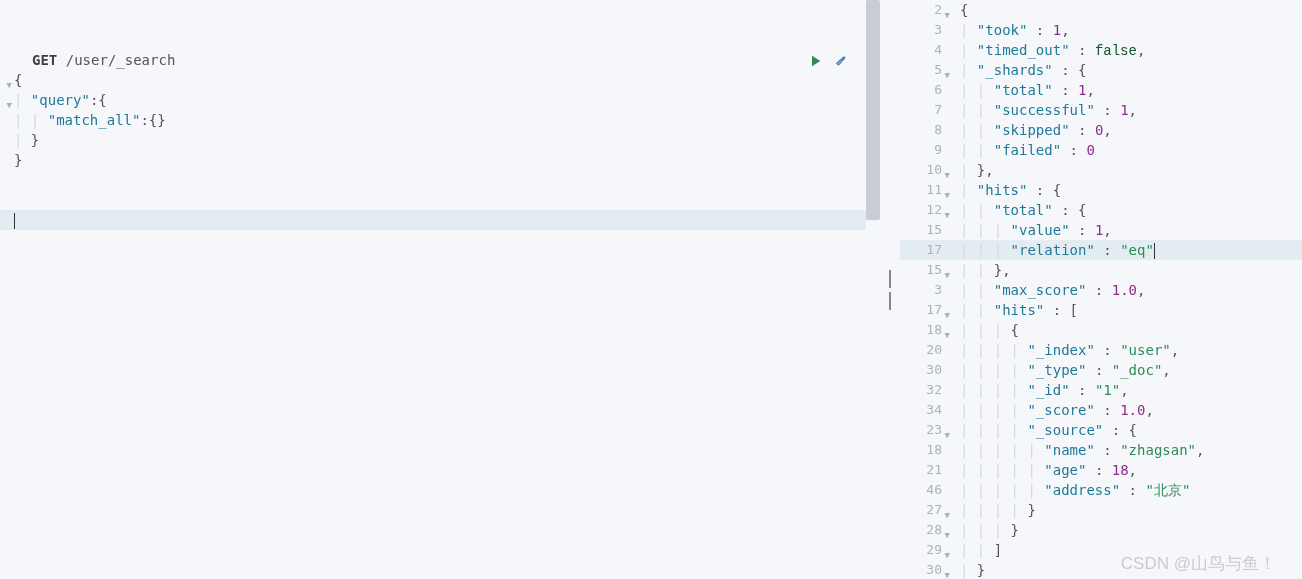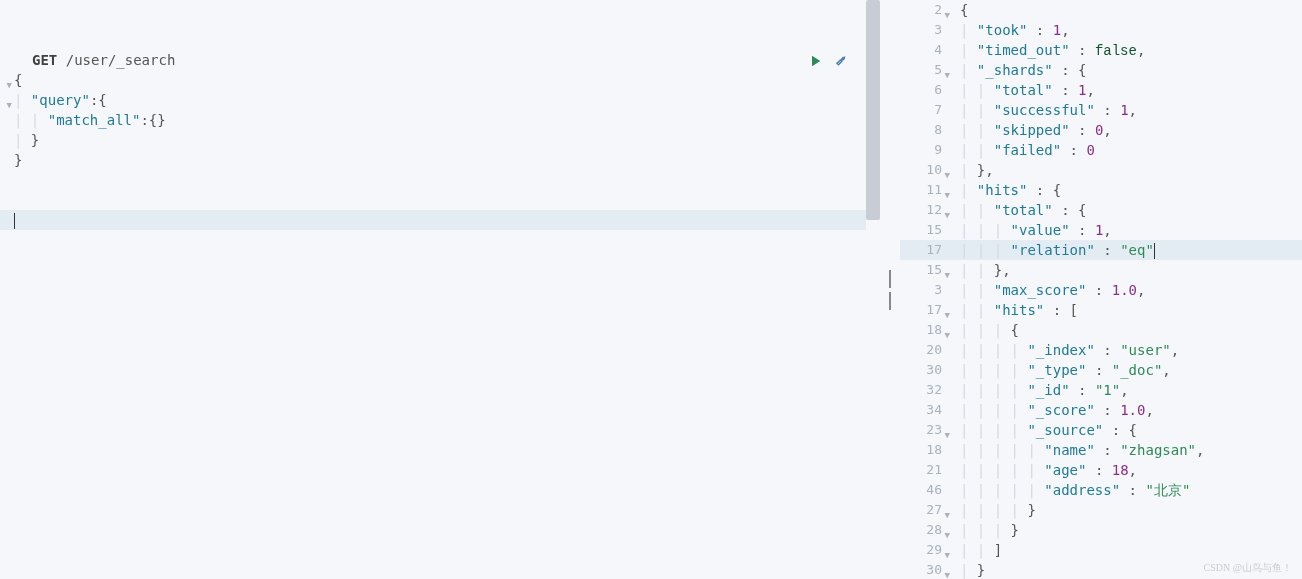--- a/index.html
+++ b/index.html
@@ -24,21 +24,21 @@
 .num { color:#8b2d8b; }
 .bool { color:#14532d;font-family:Liberation Mono, monospace; }
 .punc { color:#555; }
 .guide { color:#d4d9e0; }
 .actions { position:absolute; top:52px; right:28px; display:flex; gap:10px; }
 .actions svg { width:18px; height:18px; }
 .hl { position:absolute; left:0; right:0; background:#e4ecf3; height:20px; }
 .left-hl { top:210px; width:866px; }
 .right-hl { top:240px; }
 .request-block { position:absolute; top:50px; left:14px; }
-.watermark { position:absolute; right:10px; bottom:4px; color:rgba(120,120,120,.35); font-size:10px; font-family:Liberation Serif, serif; }
+.watermark { position:absolute; right:26px; bottom:4px; color:rgba(120,120,120,.35); font-size:17px; font-family:Liberation Sans, sans-serif; }
 .cursor { display:inline-block; width:1px; height:16px; background:#333; vertical-align:middle; }
 .scrollbar-track { position:absolute; right:0; top:0; bottom:0; width:14px; background:transparent; }
 .scrollbar-thumb { position:absolute; top:0; width:14px; height:220px; background:#c8ccd4; border-radius:2px; }
 </style>
 </head>
 <body>
 
 <div class="pane left-pane">
   <div class="hl left-hl"></div>
   <div class="gutter narrow">

